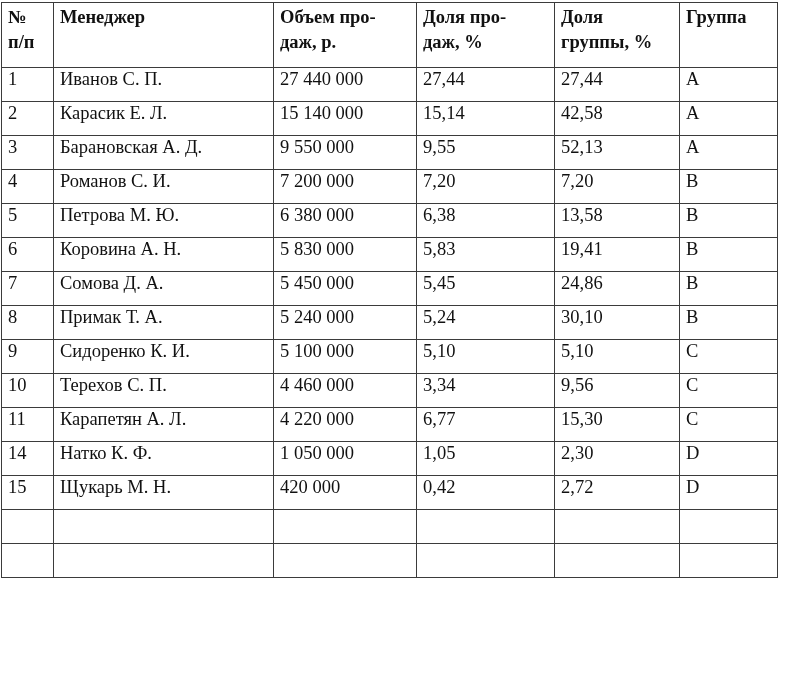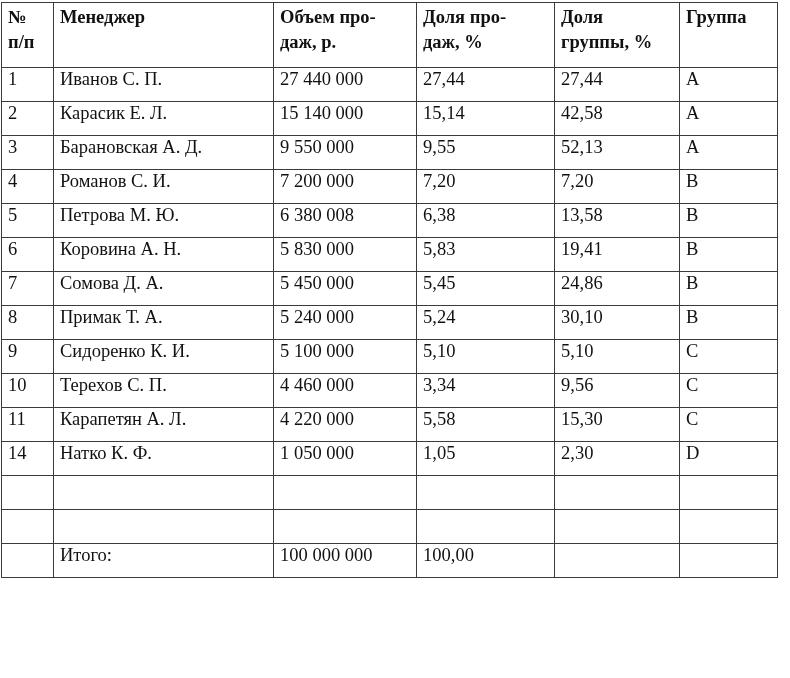--- a/index.html
+++ b/index.html
@@ -141,21 +141,21 @@
           <td>4</td>
           <td>Романов С. И.</td>
           <td>7 200 000</td>
           <td>7,20</td>
           <td>7,20</td>
           <td>B</td>
         </tr>
         <tr class="data-row">
           <td>5</td>
           <td>Петрова М. Ю.</td>
-          <td>6 380 008</td>
+          <td>6 380 000</td>
           <td>6,38</td>
           <td>13,58</td>
           <td>B</td>
         </tr>
         <tr class="data-row">
           <td>6</td>
           <td>Коровина А. Н.</td>
           <td>5 830 000</td>
           <td>5,83</td>
           <td>19,41</td>
@@ -190,51 +190,51 @@
           <td>Терехов С. П.</td>
           <td>4 460 000</td>
           <td>3,34</td>
           <td>9,56</td>
           <td>C</td>
         </tr>
         <tr class="data-row">
           <td>11</td>
           <td>Карапетян А. Л.</td>
           <td>4 220 000</td>
-          <td>5,58</td>
+          <td>6,77</td>
           <td>15,30</td>
           <td>C</td>
         </tr>
         <tr class="data-row">
           <td>14</td>
           <td>Натко К. Ф.</td>
           <td>1 050 000</td>
           <td>1,05</td>
           <td>2,30</td>
           <td>D</td>
         </tr>
+        <tr class="data-row">
+          <td>15</td>
+          <td>Щукарь М. Н.</td>
+          <td>420 000</td>
+          <td>0,42</td>
+          <td>2,72</td>
+          <td>D</td>
+        </tr>
         <tr class="empty-row">
           <td>&nbsp;</td>
           <td>&nbsp;</td>
           <td>&nbsp;</td>
           <td>&nbsp;</td>
           <td>&nbsp;</td>
           <td>&nbsp;</td>
         </tr>
         <tr class="empty-row">
           <td>&nbsp;</td>
           <td>&nbsp;</td>
           <td>&nbsp;</td>
           <td>&nbsp;</td>
-          <td>&nbsp;</td>
-          <td>&nbsp;</td>
-        </tr>
-        <tr class="totals-row">
-          <td>&nbsp;</td>
-          <td>Итого:</td>
-          <td>100 000 000</td>
-          <td>100,00</td>
           <td>&nbsp;</td>
           <td>&nbsp;</td>
         </tr>
       </tbody>
   </table>
 </div>
 
 </body></html>

